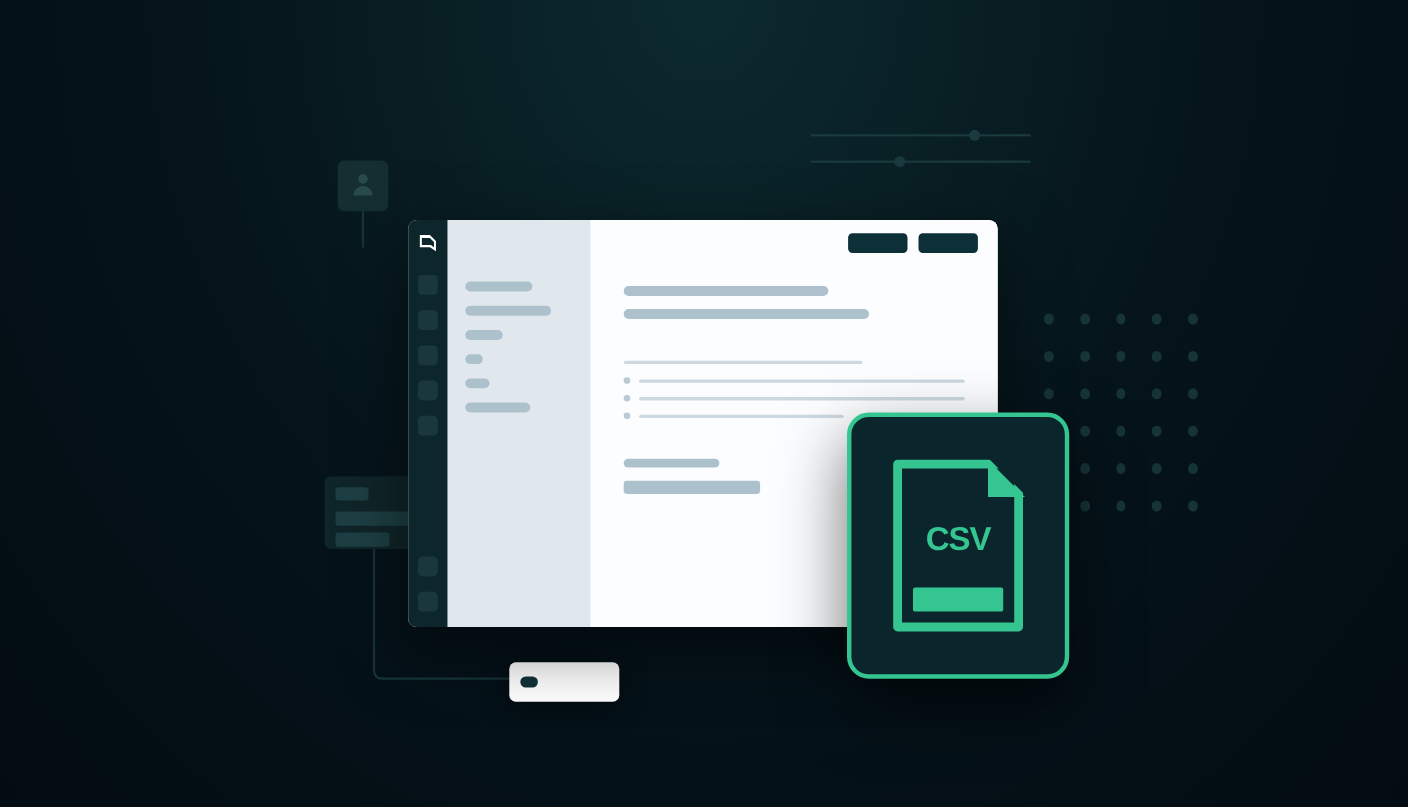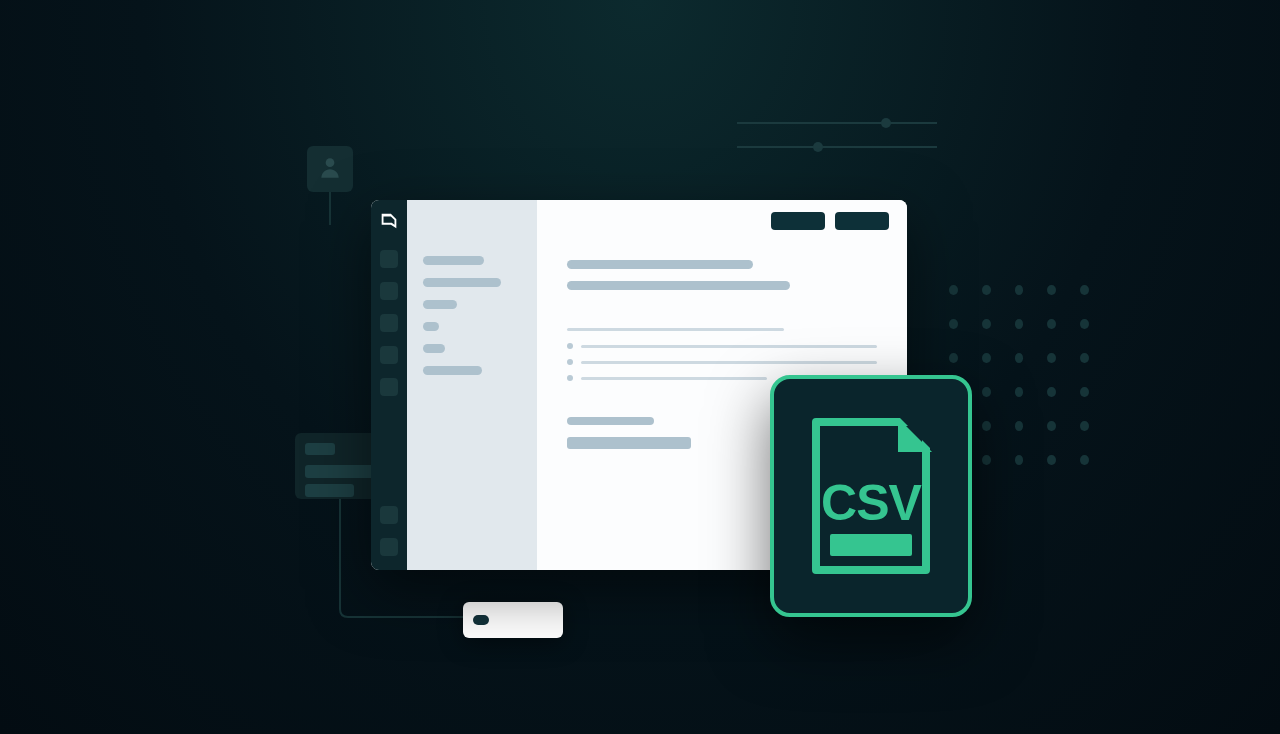--- a/index.html
+++ b/index.html
@@ -281,21 +281,21 @@
     height: 38px;
     background: #0a252c;
     clip-path: polygon(100% 0, 100% 100%, 0 0);
   }
   .csv-label {
     position: absolute;
     left: 50%;
     top: 56px;
     transform: translateX(-50%);
     font-weight: 900;
-    font-size: 50px;
+    font-size: 30px;
     color: #35c590;
     letter-spacing: -1px;
     font-family: Arial, sans-serif;
   }
   .csv-bar {
     position: absolute;
     left: 18px;
     right: 18px;
     bottom: 18px;
     height: 22px;

